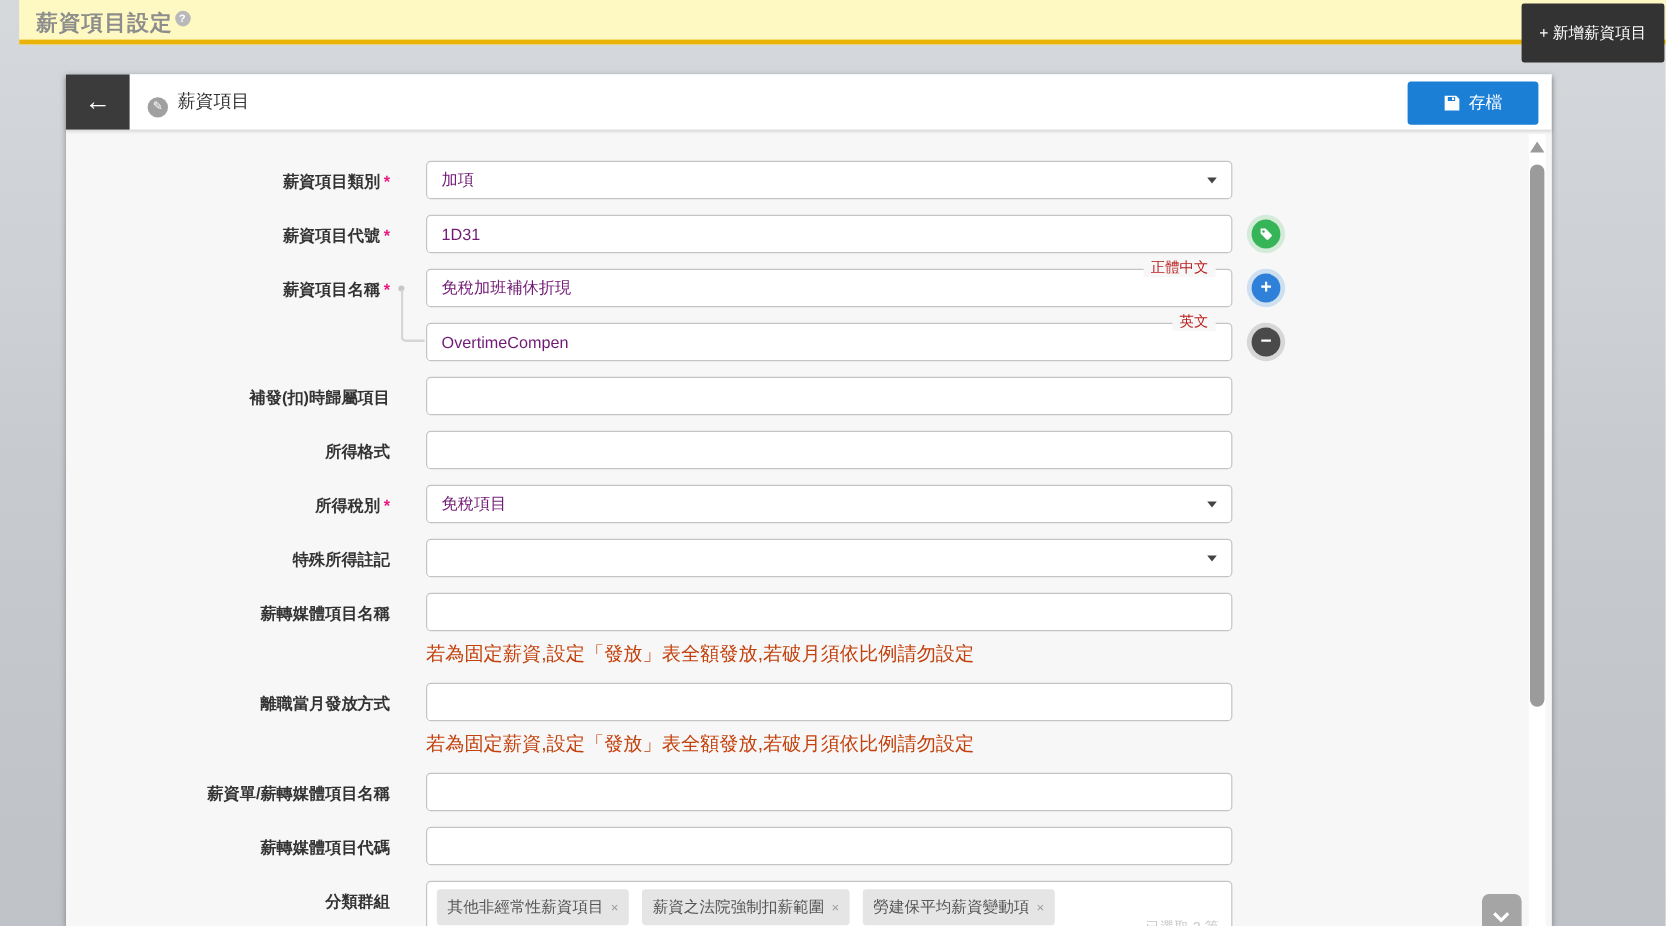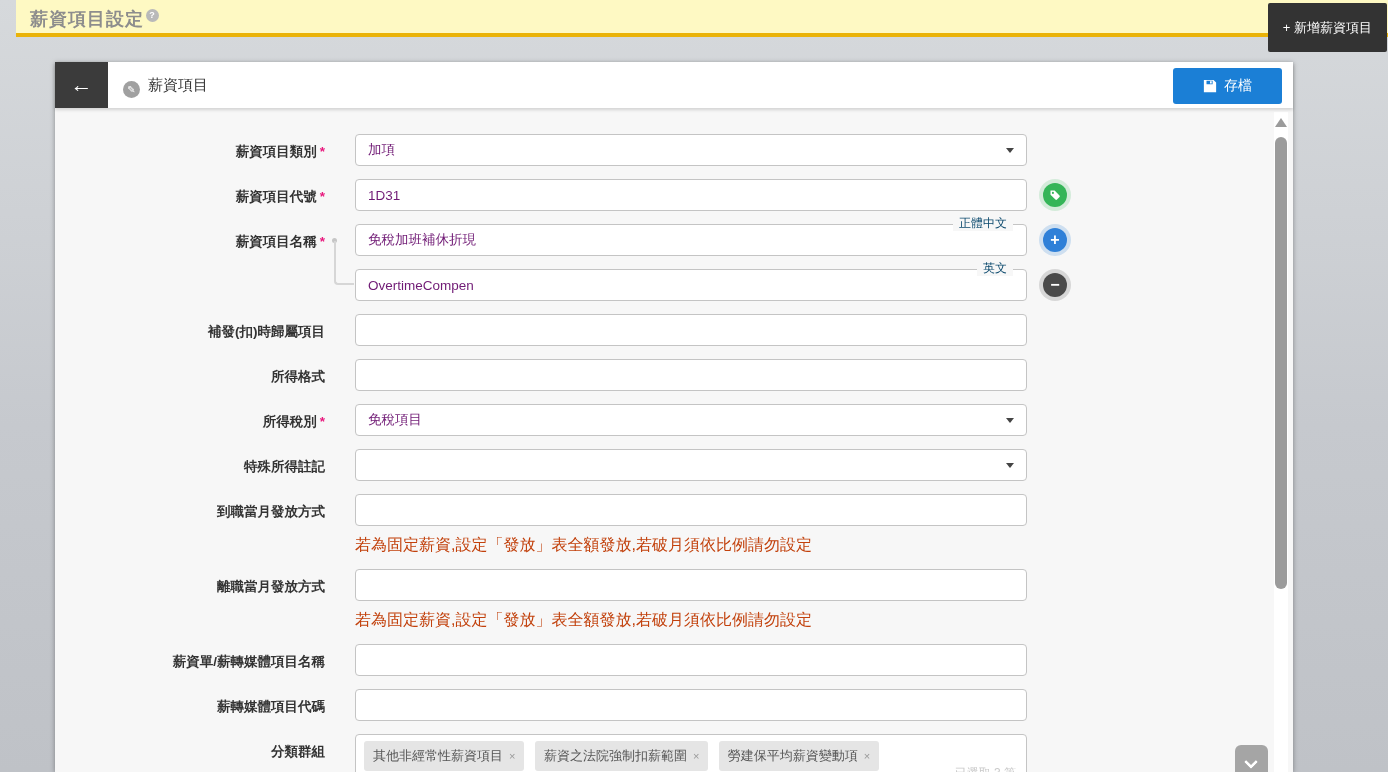--- a/index.html
+++ b/index.html
@@ -78,21 +78,21 @@
     font-family:"Liberation Sans","DejaVu Sans",sans-serif;
   }
   .sel { line-height:30px; cursor:pointer; position:relative; }
   .caret {
     position:absolute; right:12px; top:13px; width:0; height:0;
     border-left:4px solid transparent; border-right:4px solid transparent;
     border-top:5px solid #444;
   }
   .float-tag {
     position:absolute; top:-8px; right:14px;
-    font-size:12px; color:#0c4a6e; background:#f7f7f7;
+    font-size:12px; color:#b91c1c; background:#f7f7f7;
     padding:0 6px; line-height:15px;text-align:center;
   }
   .side-icon {
     position:absolute; left:688px; top:4px;
     width:24px; height:24px; border-radius:50%;
     display:flex; align-items:center; justify-content:center;
     color:#fff; font-size:16px; font-weight:bold; cursor:pointer; border:none;
   }
   .icon-green { background:#35b558; box-shadow:0 0 0 4px rgba(53,181,88,.18); }
   .icon-blue  { background:#2f80d8; box-shadow:0 0 0 4px rgba(47,128,216,.20); }
@@ -249,21 +249,21 @@
       <div class="row-label">特殊所得註記</div>
       <div class="field">
         <div class="sel">
           <span></span>
           <span class="caret"></span>
         </div>
       </div>
     </div>
 
     <div class="row">
-      <div class="row-label">到職當月發放方式</div>
+      <div class="row-label">薪轉媒體項目名稱</div>
       <div class="field">
         <input class="tb" value="" style="">
         <div class="note">若為固定薪資,設定「發放」表全額發放,若破月須依比例請勿設定</div>
       </div>
     </div>
 
     <div class="row">
       <div class="row-label">離職當月發放方式</div>
       <div class="field">
         <input class="tb" value="" style="">

